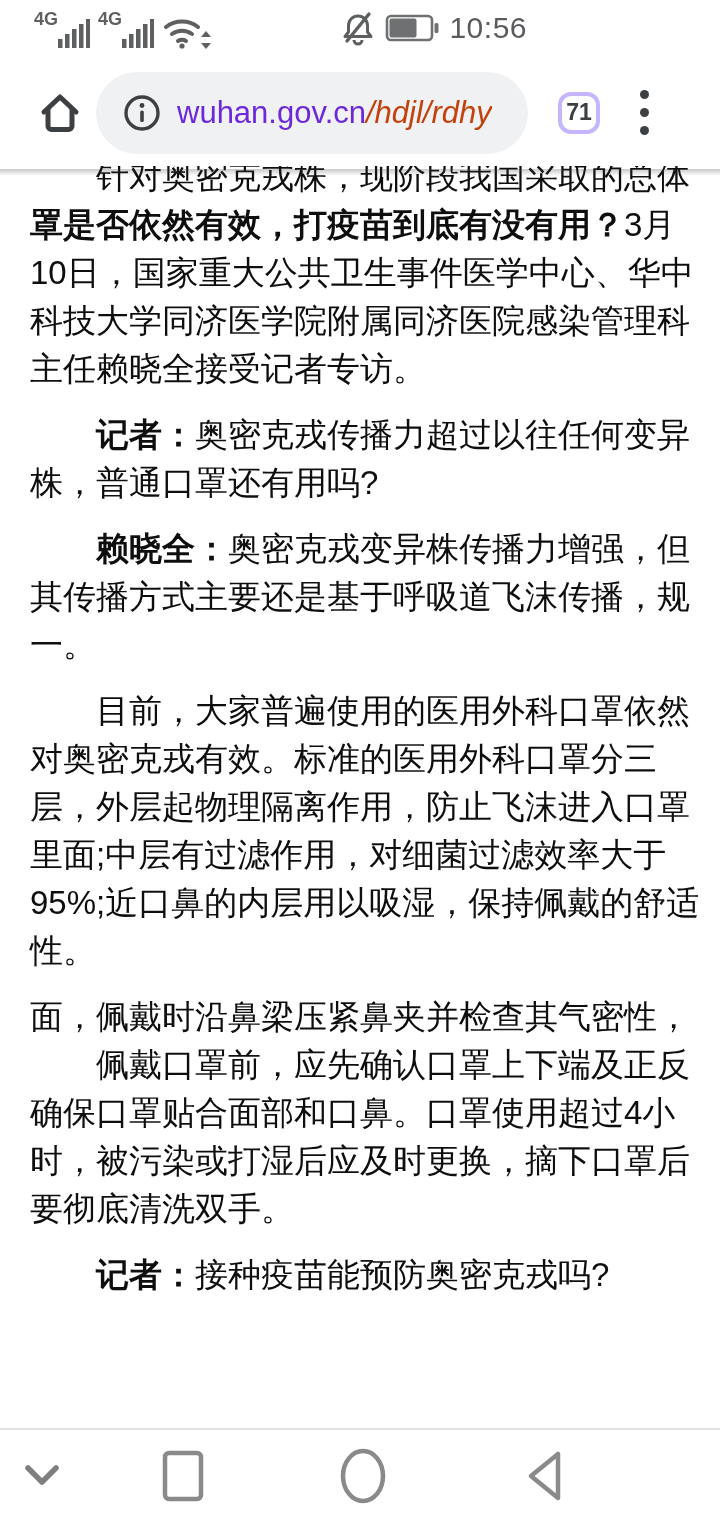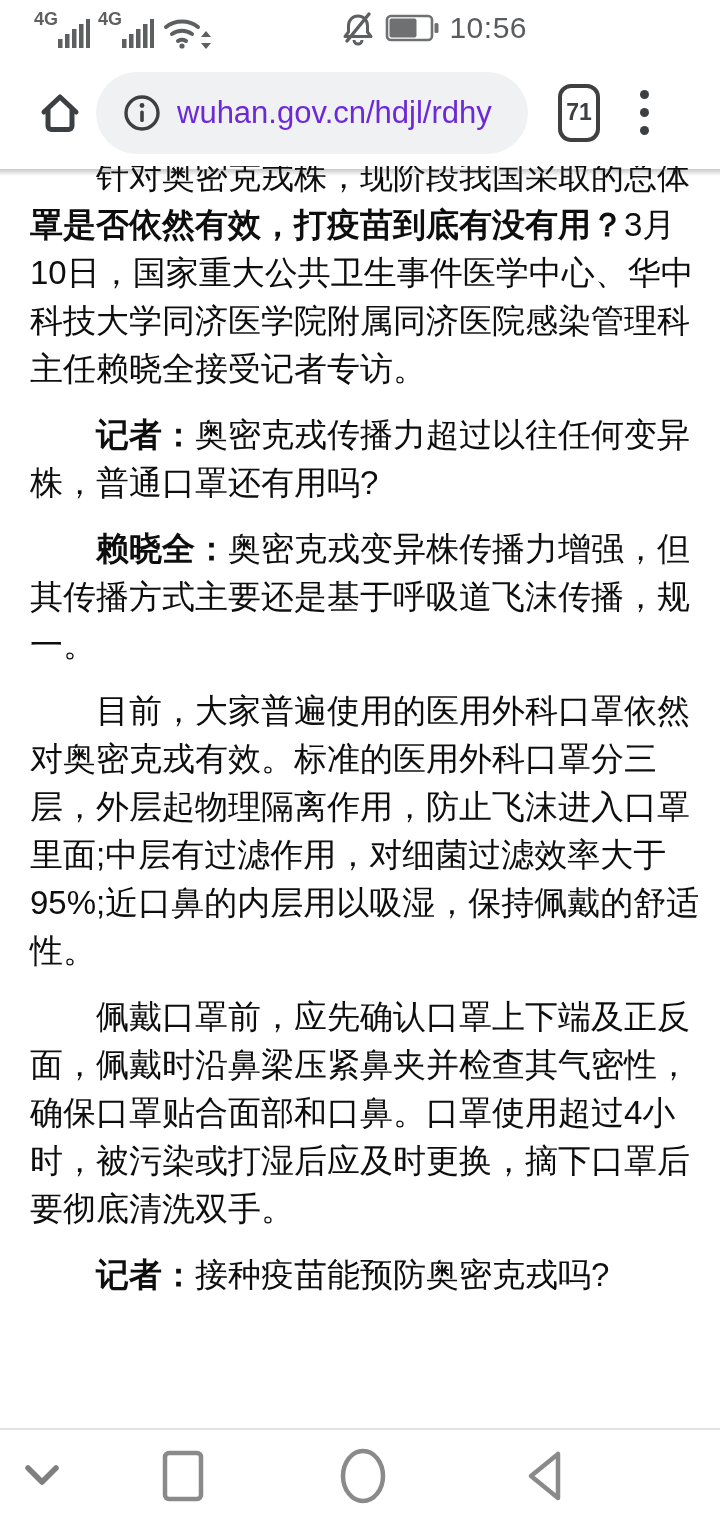--- a/index.html
+++ b/index.html
@@ -18,23 +18,23 @@
     display:flex;align-items:center;}
   .toolbar-shadow{position:absolute;top:169px;left:0;width:720px;height:7px;z-index:5;
     background:linear-gradient(to bottom,rgba(60,60,60,0.28),rgba(60,60,60,0.0));}
   .home-btn{border:none;background:none;padding:0;margin:0 0 0 34px;width:52px;height:52px;
     display:flex;align-items:center;justify-content:center;cursor:pointer;}
   .url-pill{margin-left:10px;width:432px;height:82px;background:#eff1f3;border-radius:41px;
     display:flex;align-items:center;overflow:hidden;cursor:pointer;}
   .url-pill .info-wrap{margin-left:26px;flex:0 0 auto;display:flex;}
   .url-text{margin-left:15px;font-size:31px;white-space:nowrap;overflow:hidden;max-width:324px;}
   .url-domain{color:#6d28d9;}
-  .url-path{color:#6d28d9;}
-  .tabs-btn{border:4px solid #404040;border-radius:13px;background:none;margin-left:30px;
-    width:42px;height:58px;display:flex;align-items:center;justify-content:center;cursor:pointer;padding:12px;}
+  .url-path{color:#c2410c;font-style:italic;}
+  .tabs-btn{border:4px solid #c4b5fd;border-radius:13px;background:none;margin-left:30px;
+    width:42px;height:42px;display:flex;align-items:center;justify-content:center;cursor:pointer;padding:12px;}
   .tab-count{font-size:23px;font-weight:bold;color:#3c4043;}
   .menu-btn{border:none;background:none;margin-left:34px;padding:6px;display:flex;flex-direction:column;
     gap:9px;cursor:pointer;align-items:center;}
   .menu-dot{width:9px;height:9px;border-radius:50%;background:#3c4043;}
   
   .content{position:absolute;top:166px;left:0;width:720px;height:1262px;overflow:hidden;background:#ffffff;}
   .article{margin:-13px 30px 0 30px;width:660px;color:#0e0e0e;}
   .para{margin:0 0 18px 0;}
   .tline{height:48px;line-height:48px;font-size:33px;white-space:nowrap;letter-spacing:0;}
   .tline .b{font-weight:bold;}
@@ -143,22 +143,22 @@
         </div>
         <div class="para">
           <div class="tline"><span>　　目前，大家普遍使用的医用外科口罩依然</span></div>
           <div class="tline"><span>对奥密克戎有效。标准的医用外科口罩分三</span></div>
           <div class="tline"><span>层，外层起物理隔离作用，防止飞沫进入口罩</span></div>
           <div class="tline"><span>里面;中层有过滤作用，对细菌过滤效率大于</span></div>
           <div class="tline"><span>95%;近口鼻的内层用以吸湿，保持佩戴的舒适</span></div>
           <div class="tline"><span>性。</span></div>
         </div>
         <div class="para">
+          <div class="tline"><span>面，佩戴时沿鼻梁压紧鼻夹并检查其气密性，</span></div>
           <div class="tline"><span>　　佩戴口罩前，应先确认口罩上下端及正反</span></div>
-          <div class="tline"><span>面，佩戴时沿鼻梁压紧鼻夹并检查其气密性，</span></div>
           <div class="tline"><span>确保口罩贴合面部和口鼻。口罩使用超过4小</span></div>
           <div class="tline"><span>时，被污染或打湿后应及时更换，摘下口罩后</span></div>
           <div class="tline"><span>要彻底清洗双手。</span></div>
         </div>
         <div class="para">
           <div class="tline"><span>　　</span><span class="b">记者：</span><span>接种疫苗能预防奥密克戎吗?</span></div>
         </div>
       </div>
   </div>
 

